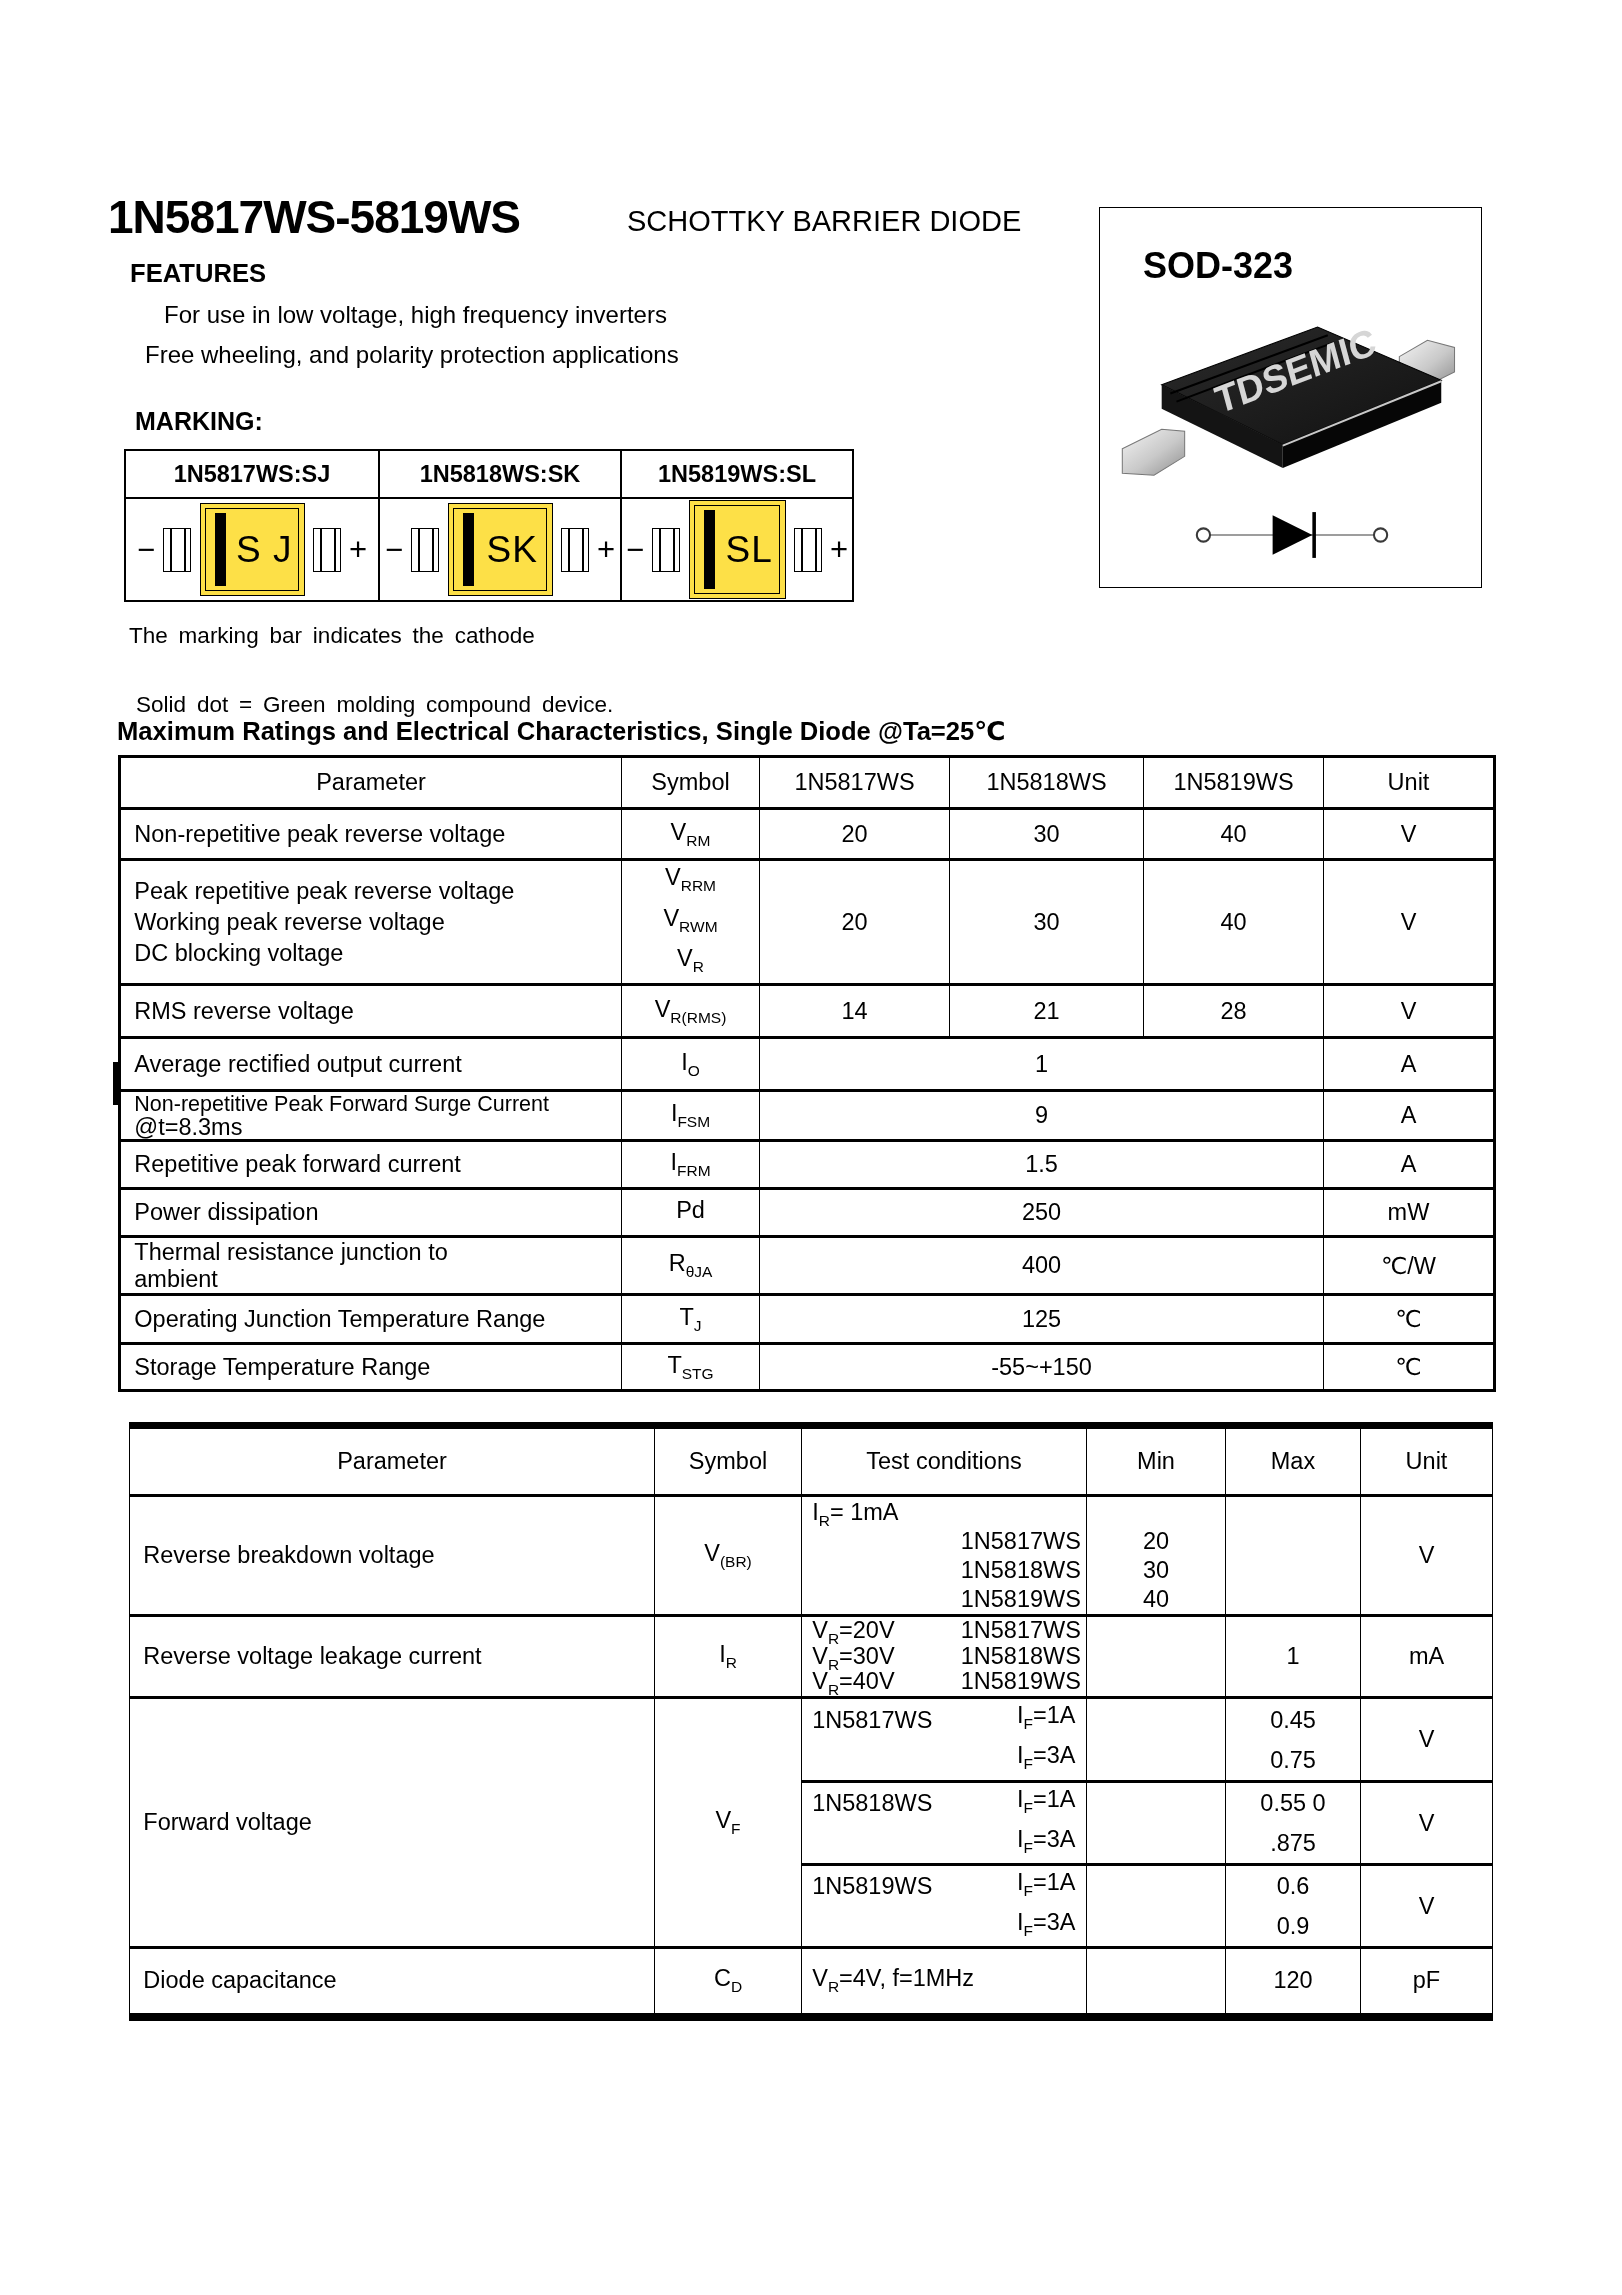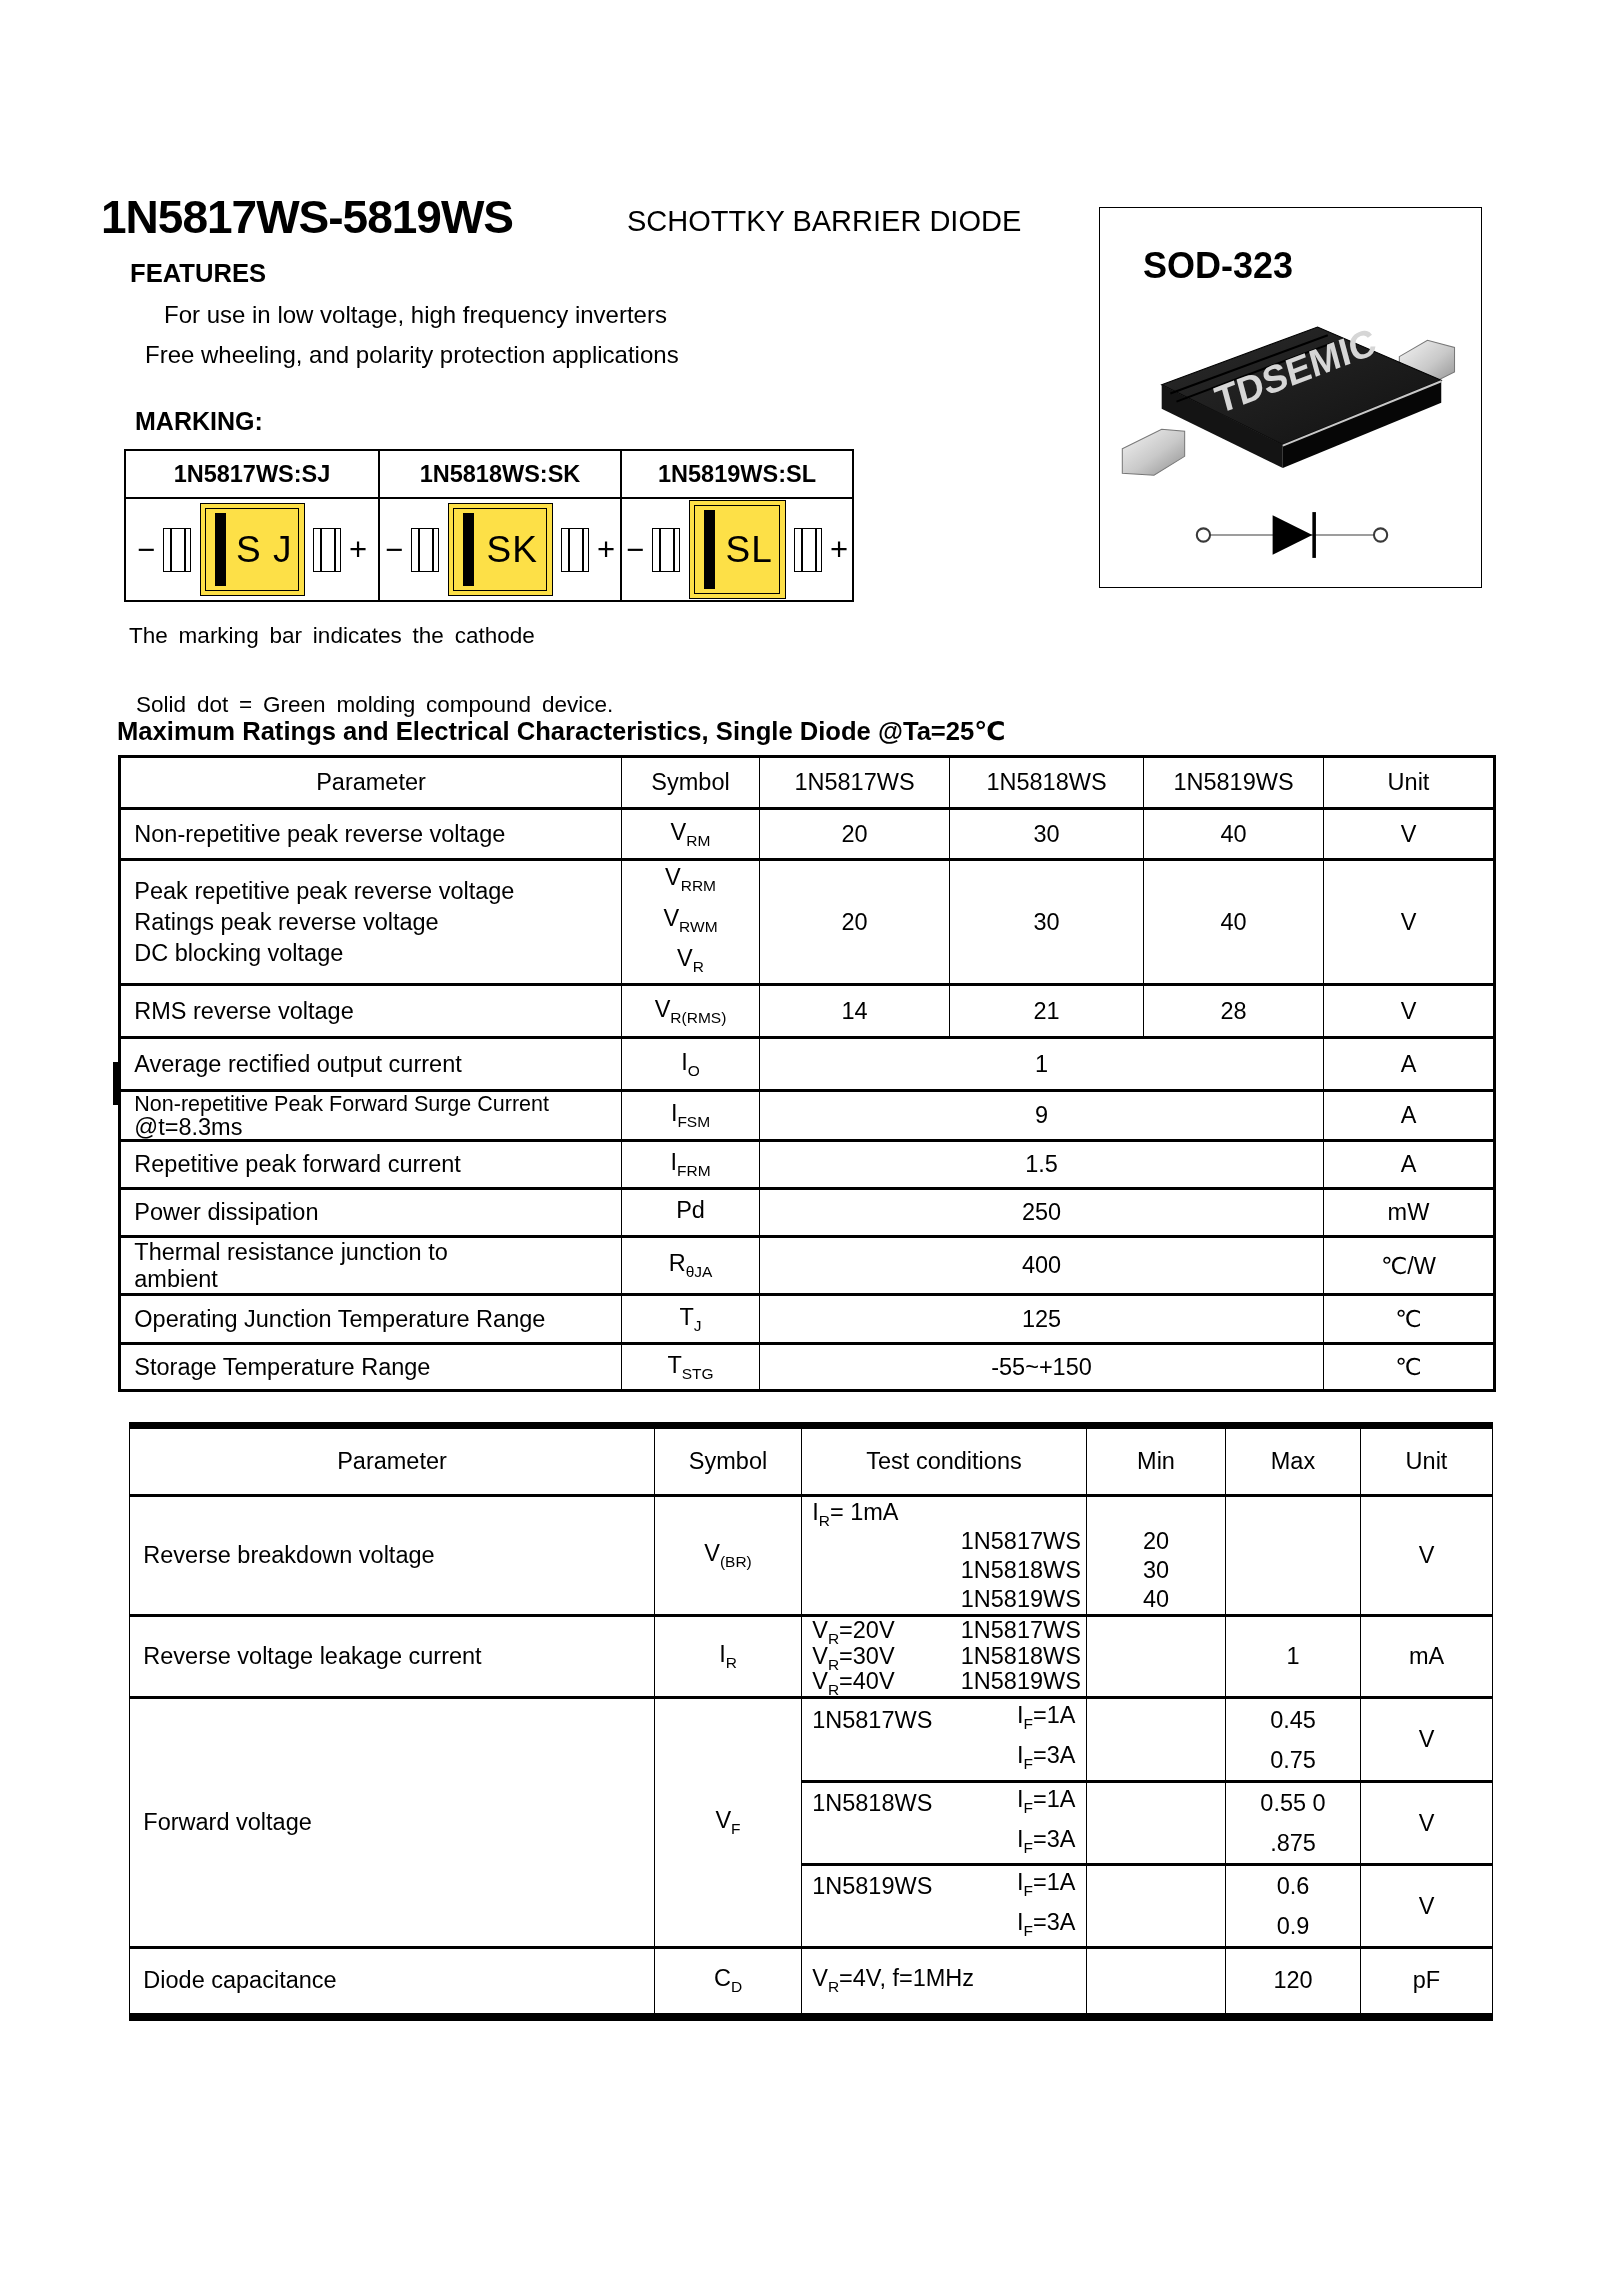--- a/index.html
+++ b/index.html
@@ -66,21 +66,21 @@
   .max2 { height:40px; line-height:40px; }
   .cond-single { text-align:left; padding-left:10.2px; }
 
   .artifact { background:#000; }
 </style>
 </head>
 <body>
 
 <div id="page">
 
-  <div class="abs part-number" style="left:101px; top:190px;">1N5817WS-5819WS</div>
+  <div class="abs part-number" style="left:108px; top:190px;">1N5817WS-5819WS</div>
   <div class="abs device-type" style="left:595px; top:205px;">SCHOTTKY BARRIER DIODE</div>
 
   <div class="abs sec-head" style="left:130px; top:259px;">FEATURES</div>
   <div class="abs feat-line" style="left:164px; top:301px;">For use in low voltage, high frequency inverters</div>
   <div class="abs feat-line" style="left:145px; top:341px;">Free wheeling, and polarity protection applications</div>
 
   <div class="abs sec-head" style="left:135px; top:407px; font-size:25px;">MARKING:</div>
 
   <table class="mkt abs" style="left:124px; top:449px; width:728px;">
     <colgroup>
@@ -204,21 +204,21 @@
       <td class="param">Non-repetitive peak reverse voltage</td>
       <td><span>V</span><sub>RM</sub></td>
       <td>20</td>
       <td>30</td>
       <td>40</td>
       <td>V</td>
     </tr>
     <tr style="height:95px">
       <td class="param">
         <div class="pline">Peak repetitive peak reverse voltage</div>
-        <div class="pline">Ratings peak reverse voltage</div>
+        <div class="pline">Working peak reverse voltage</div>
         <div class="pline">DC blocking voltage</div>
       </td>
       <td>
         <div class="symline"><span>V</span><sub>RRM</sub></div>
         <div class="symline"><span>V</span><sub>RWM</sub></div>
         <div class="symline"><span>V</span><sub>R</sub></div>
       </td>
       <td>20</td>
       <td>30</td>
       <td>40</td>

